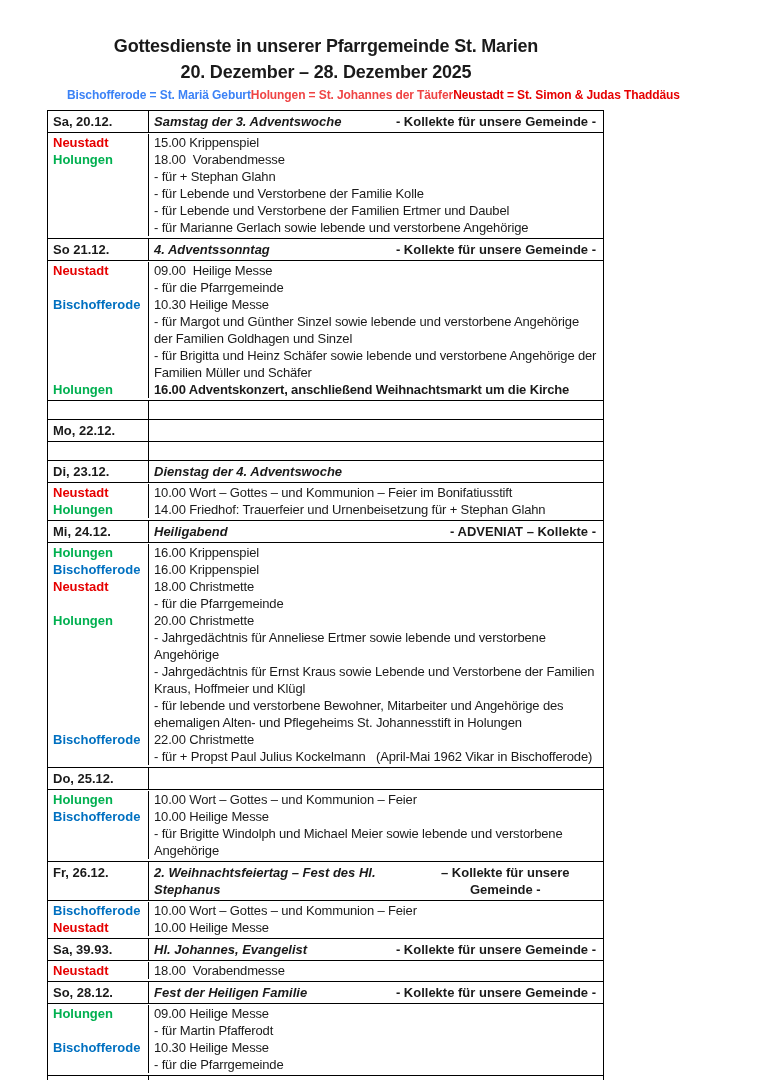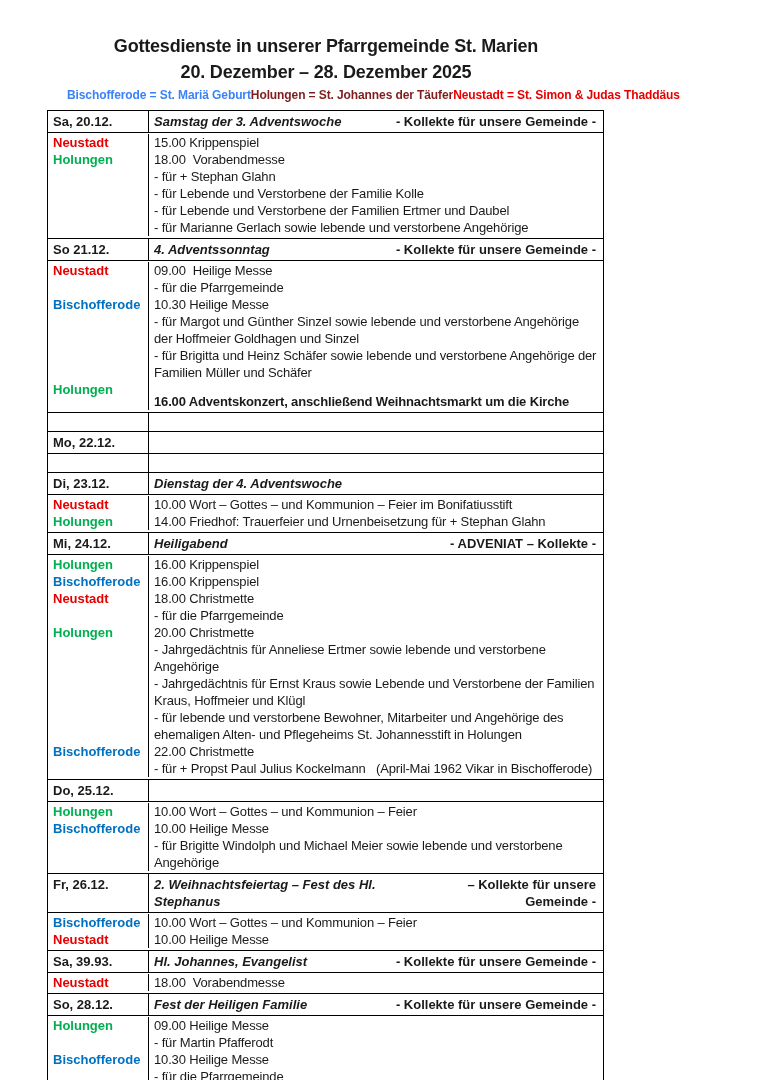--- a/index.html
+++ b/index.html
@@ -59,57 +59,57 @@
   }
   .day-main {
     flex: 1;
     min-width: 0;
     display: flex;
     justify-content: space-between;
     padding: 2px 7px 2px 5px;
     font-weight: bold;
   }
   .day-title { white-space: pre-wrap; font-style: italic; }
-  .day-kollekte { white-space: pre-wrap; text-align: right; }
+  .day-kollekte { white-space: pre-wrap; text-align: center; }
 
   .body-row { display: block; }
   .entry { display: flex; }
   .entry:first-child { padding-top: 1px; }
   .entry:last-child { padding-bottom: 2px; }
   .entry .loc {
     flex: 0 0 101px;
     width: 101px;
     box-sizing: border-box;
     border-right: 1px solid #000;
     padding: 0 3px 0 5px;
     font-weight: bold;
   }
   .entry .lines {
     flex: 1;
     min-width: 0;
     padding: 0 6px 0 5px;
   }
   .service-line { white-space: pre-wrap; letter-spacing: -0.15px; }
-  .service-line.bold { font-weight: bold; margin-top: 12px; }
+  .service-line.bold { font-weight: bold; }
 
   .spacer-row { display: flex; height: 18px; }
   .spacer-row .cell-date { padding: 0 3px 0 5px; }
   .spacer-row .spacer-main { flex: 1; }
 </style>
 </head>
 <body>
 
 <div class="page">
   <div class="titles">
     <div class="title-line">Gottesdienste in unserer Pfarrgemeinde St. Marien</div>
     <div class="title-line">20. Dezember – 28. Dezember 2025</div>
   </div>
   <div class="legend" id="legend">
       <span class="legend-item" style="color: #3b82f6;">Bischofferode = St. Mariä Geburt</span>
-      <span class="legend-item" style="color: #7f1d1d;">Holungen = St. Johannes der Täufer</span>
+      <span class="legend-item" style="color: #ef4444;">Holungen = St. Johannes der Täufer</span>
       <span class="legend-item" style="color: rgb(230, 0, 0);">Neustadt = St. Simon &amp; Judas Thaddäus</span>
     </div>
   <div class="schedule-table" id="schedule-table">
       <div class="row day-row">
         <div class="cell-date">Sa, 20.12.</div>
         <div class="day-main">
           <span class="day-title">Samstag der 3. Adventswoche</span>
           <span class="day-kollekte">- Kollekte für unsere Gemeinde -</span>
         </div>
       </div>
@@ -143,21 +143,21 @@
           <div class="loc" style="color: rgb(230, 0, 0);">Neustadt</div>
           <div class="lines">
             <div class="service-line">09.00  Heilige Messe</div>
             <div class="service-line">- für die Pfarrgemeinde</div>
           </div>
         </div>
         <div class="entry">
           <div class="loc" style="color: rgb(0, 112, 192);">Bischofferode</div>
           <div class="lines">
             <div class="service-line">10.30 Heilige Messe</div>
-            <div class="service-line">- für Margot und Günther Sinzel sowie lebende und verstorbene Angehörige der Hoffmeier Goldhagen und Sinzel</div>
+            <div class="service-line">- für Margot und Günther Sinzel sowie lebende und verstorbene Angehörige der Familien Goldhagen und Sinzel</div>
             <div class="service-line">- für Brigitta und Heinz Schäfer sowie lebende und verstorbene Angehörige der Familien Müller und Schäfer</div>
           </div>
         </div>
         <div class="entry">
           <div class="loc" style="color: rgb(0, 176, 80);">Holungen</div>
           <div class="lines">
             <div class="service-line bold">16.00 Adventskonzert, anschließend Weihnachtsmarkt um die Kirche</div>
           </div>
         </div>
       </div>

